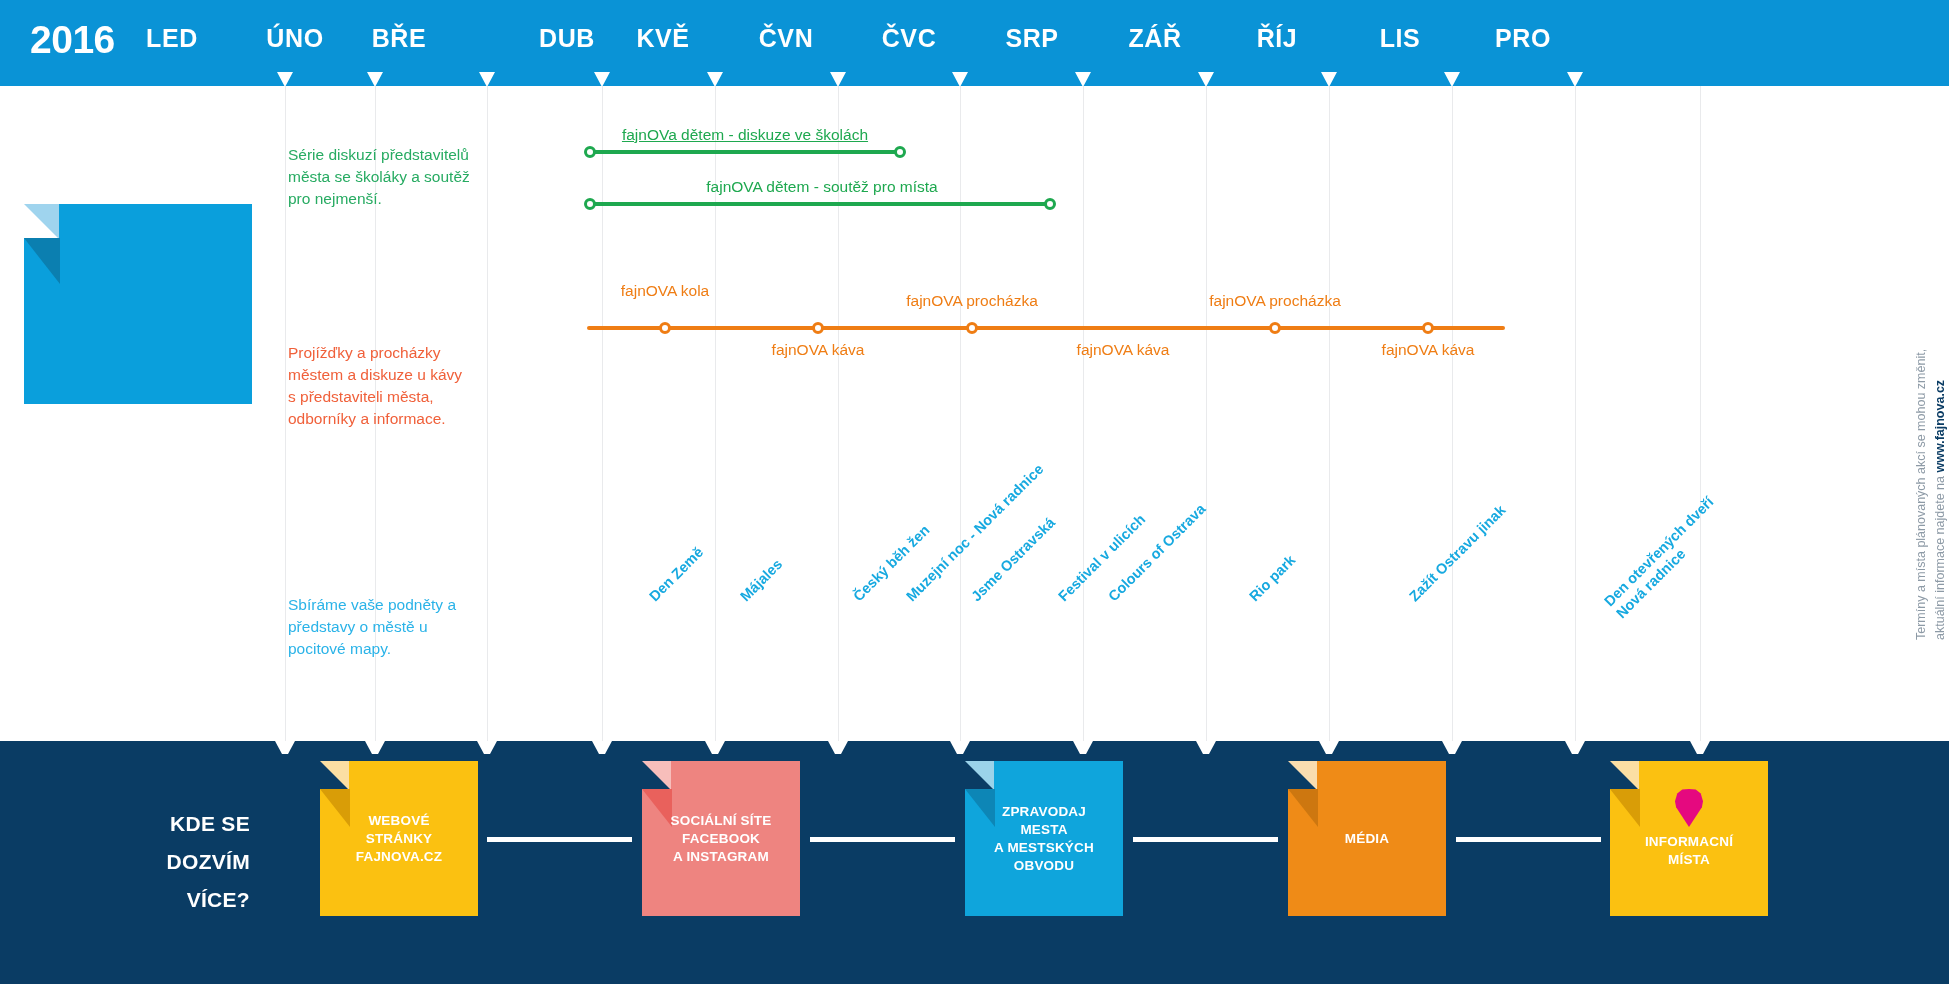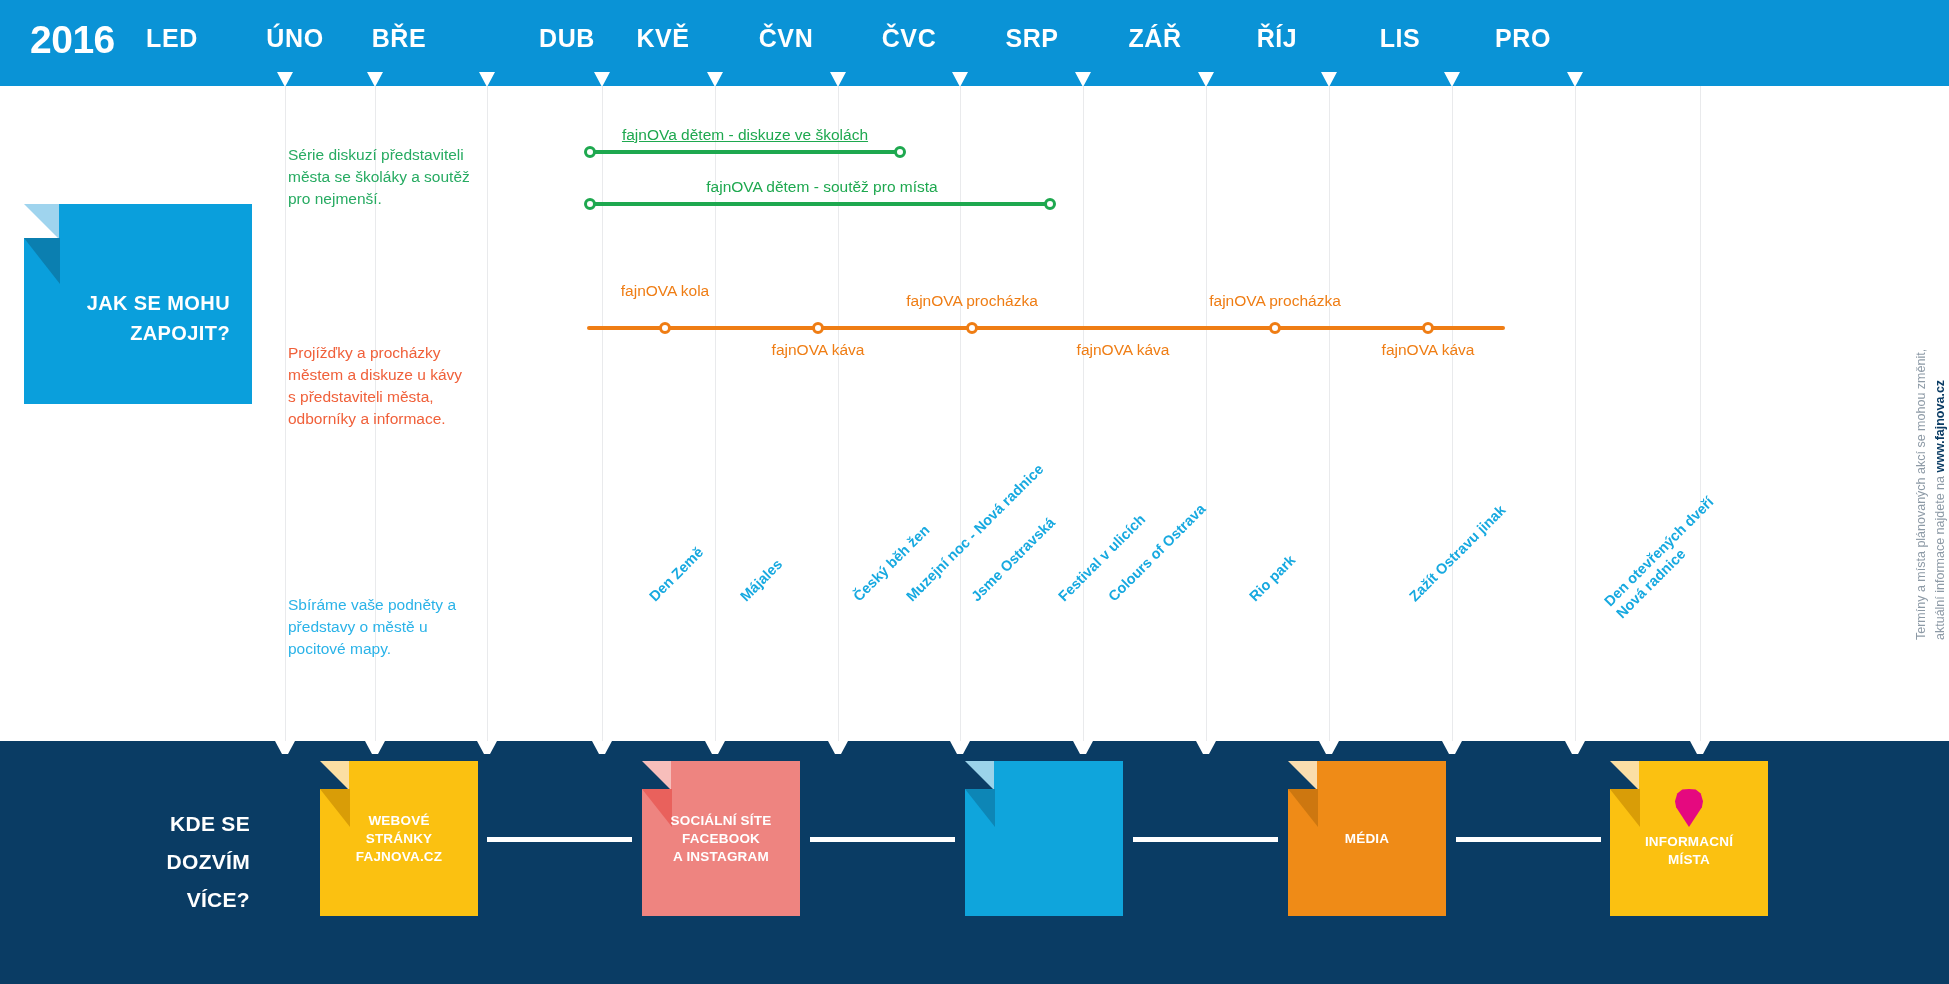--- a/index.html
+++ b/index.html
@@ -248,26 +248,24 @@
         <div class="gridline" style="left: 1329px;"></div>
         <div class="gridline" style="left: 1452px;"></div>
         <div class="gridline" style="left: 1575px;"></div>
         <div class="gridline" style="left: 1700px;"></div>
       </div>
 
     <div class="card-left">
       <div class="body"></div>
       <div class="fold-light"></div>
       <div class="fold-dark"></div>
-      <div class="label">JAK SE MOHU
-ZAPOJIT?</div>
     </div>
 
     <div id="desc-host">
-        <div class="desc green" style="left: 288px; top: 58px;">Série diskuzí představiteli
+        <div class="desc green" style="left: 288px; top: 58px;">Série diskuzí představitelů
 města se školáky a soutěž
 pro nejmenší.</div>
         <div class="desc orange" style="left: 288px; top: 256px;">Projížďky a procházky
 městem a diskuze u kávy
 s představiteli města,
 odborníky a informace.</div>
         <div class="desc blue" style="left: 288px; top: 508px;">Sbíráme vaše podněty a
 představy o městě u
 pocitové mapy.</div>
       </div>
@@ -391,20 +389,24 @@
           <div class="fold-light" style="background: rgb(247, 190, 187);"></div>
           <div class="fold-dark" style="background: rgb(233, 97, 92);"></div>
           <div class="text">SOCIÁLNÍ SÍTE
 FACEBOOK
 A INSTAGRAM</div>
         </div>
         <div class="fcard" style="left: 965px;">
           <div class="body" style="background: rgb(15, 165, 220);"></div>
           <div class="fold-light" style="background: rgb(155, 211, 234);"></div>
           <div class="fold-dark" style="background: rgb(13, 134, 182);"></div>
+          <div class="text">ZPRAVODAJ
+MESTA
+A MESTSKÝCH
+OBVODU</div>
         </div>
         <div class="fcard" style="left: 1288px;">
           <div class="body" style="background: rgb(239, 139, 23);"></div>
           <div class="fold-light" style="background: rgb(249, 221, 176);"></div>
           <div class="fold-dark" style="background: rgb(205, 119, 16);"></div>
           <div class="text">MÉDIA</div>
         </div>
         <div class="fcard has-icon" style="left: 1610px;">
           <div class="body" style="background: rgb(251, 193, 17);"></div>
           <div class="fold-light" style="background: rgb(251, 223, 163);"></div>

